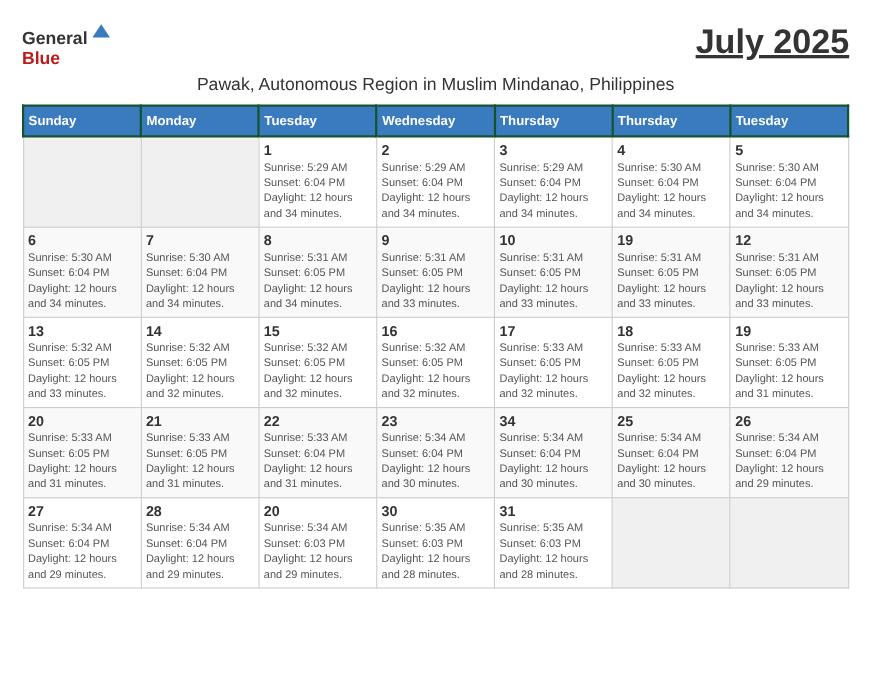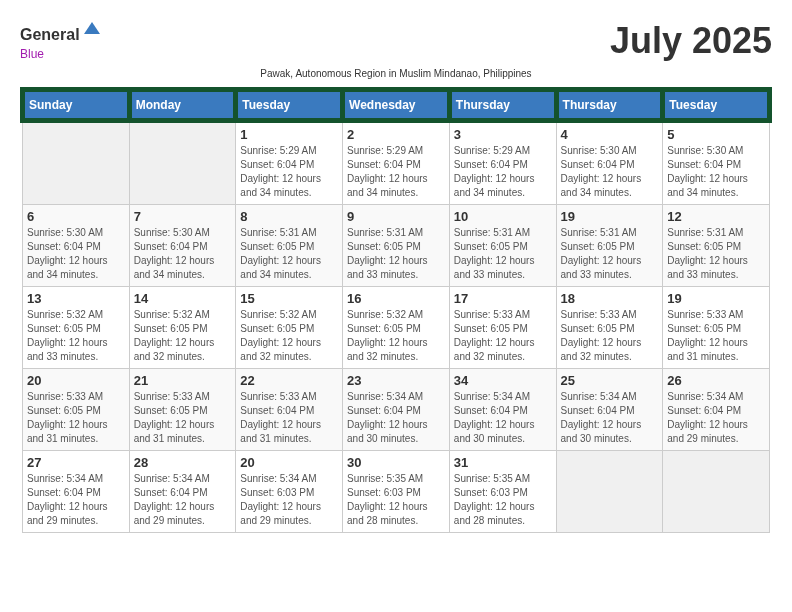--- a/index.html
+++ b/index.html
@@ -19,53 +19,54 @@
     .logo {
       display: flex;
       align-items: center;
     }
     .logo-text-general {
       font-size: 16px;
       font-weight: bold;
       color: #333;
     }
     .logo-text-blue {
-      font-size: 12px;
-      font-weight: normal;
-      color: #a21caf;
+      font-size: 16px;
+      font-weight: bold;
+      color: #b91c1c;
     }
     .logo-icon {
       width: 20px;
       height: 20px;
       margin-left: 2px;
     }
     .month-title {
-      font-size: 36px;
+      font-size: 31px;
       font-weight: bold;
       color: #333;
       text-align: left;
+      text-decoration: underline;
     }
     .subtitle {
       text-align: center;
-      font-size: 10px;
+      font-size: 16px;
       color: #333;
       margin-bottom: 8px;
     }
     table {
       width: 100%;
       border-collapse: collapse;
       font-size: 11px;
     }
     thead tr th {
       background-color: #3a7abf;
       color: #fff;
       padding: 6px 4px;
       text-align: left;
       font-size: 12px;
-      border: 5px solid #14532d;
+      border: 2px solid #14532d;
     }
     tbody tr td {
       border: 1px solid #ccc;
       vertical-align: top;
       padding: 4px;
       width: 107px;
       min-height: 80px;
       background: #fff;
     }
     tbody tr:nth-child(even) td {

